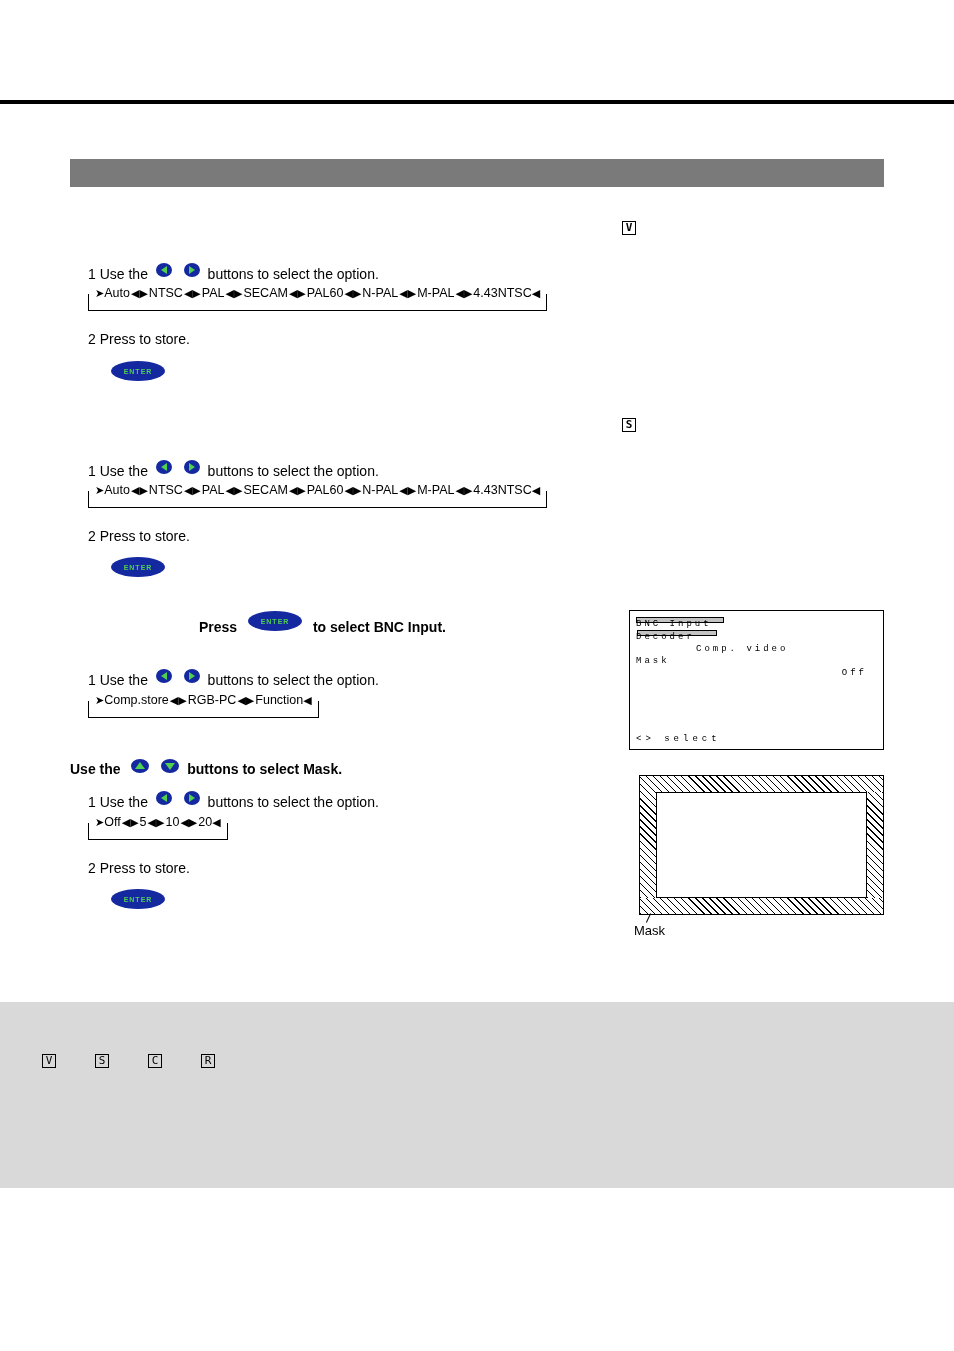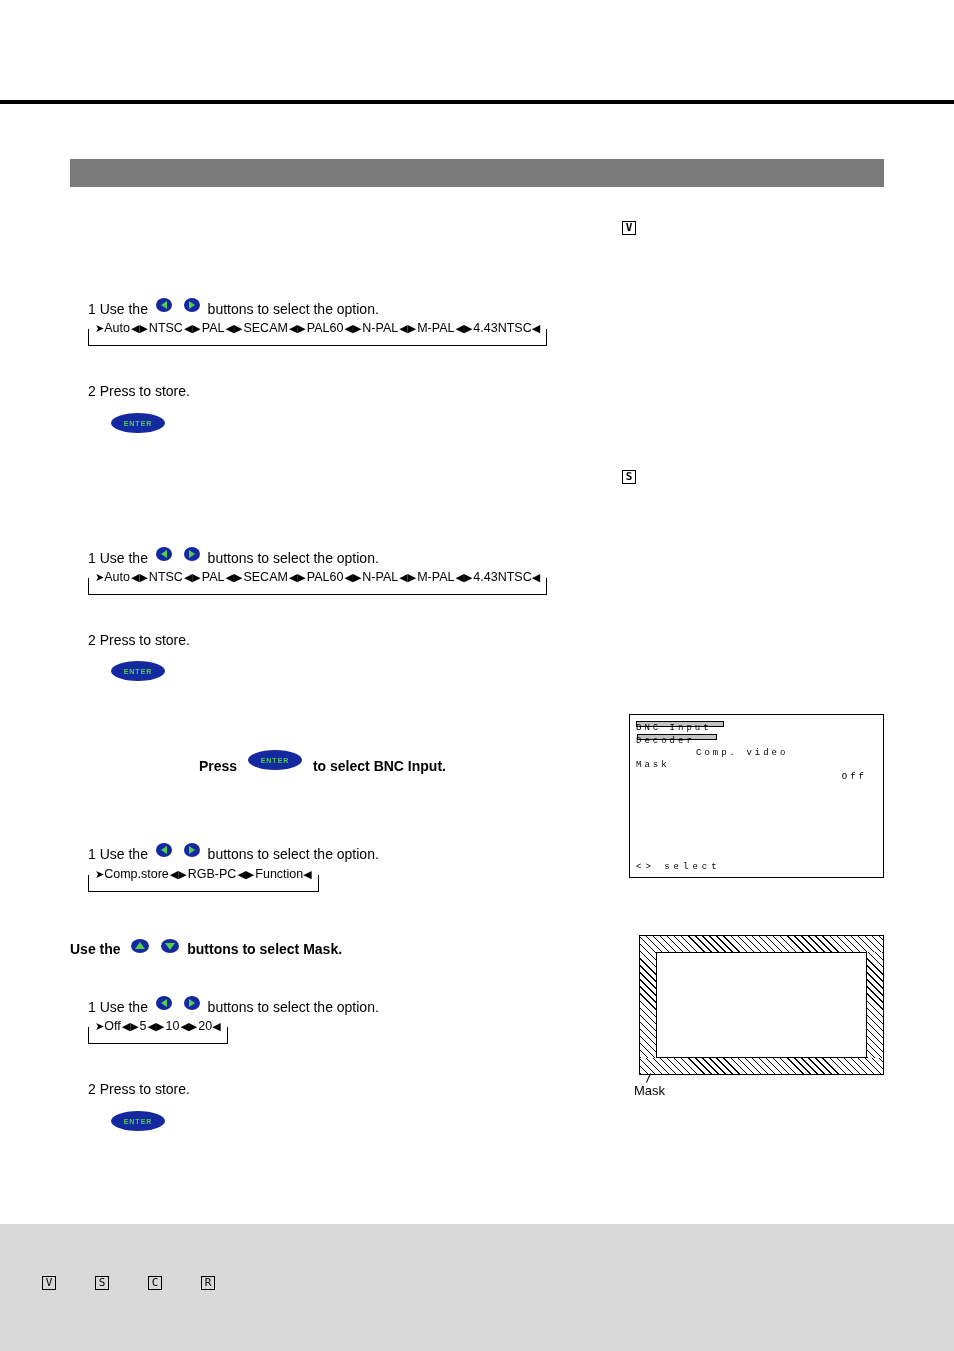--- a/index.html
+++ b/index.html
@@ -46,21 +46,20 @@
     line-height: 12px;
     text-align: center;
     vertical-align: middle;
     margin: 0 2px;
   }
   .step-line {
     font-size: 14px;
     line-height: 1.45;
     margin-bottom: 10px;
     padding-right: 8px;
-    margin-top: 35px;
   }
   .sub-indent { margin-left: 18px; }
   .sequence-box {
     margin-top: 4px;
     margin-bottom: 18px;
     font-size: 12.5px;
     line-height: 16px;
   }
   .sequence-box .seq-inner {
     border: 1px solid #000;
@@ -83,21 +82,21 @@
   }
   .dbl-arrow {
     display: inline-block;
     margin: 0 1px;
     font-size: 11px;
   }
   .enter-block { margin: 8px 0 28px 40px; }
   .ref-panel {
     border: 1px solid #000;
     width: 255px;
-    height: 164px;
+    height: 140px;
     margin-left: auto;
     font-family: "Courier New", monospace;
     font-size: 9px;
     letter-spacing: 3px;
     line-height: 12px;
     padding: 6px 6px 4px 6px;
     display: flex;
     flex-direction: column;
   }
   .ref-panel .bar {
@@ -366,21 +365,21 @@
           <div class="ln"><span>Mask</span></div>
           <div class="ln" style="text-align:right;padding-right:10px;"><span>Off</span></div>
         </div>
         <div class="footer">&lt;&gt; select</div>
       </div>
     </div>
   </div>
 
   <div class="content-row" style="align-items:flex-start;">
     <div class="left-col">
-      <div class="step-line" style="font-weight:700;margin-top:28px;">
+      <div class="step-line" style="font-weight:700;margin-top:8px;">
         <span>Use the</span>
         <span class="lr-btn v-btn" style="margin-left:6px;">
           <svg width="20" height="16">
               <ellipse cx="10" cy="8" rx="9" ry="7" fill="#1428a0"></ellipse>
               <polygon points="5,11 10,4 15,11" fill="#4fd04f"></polygon>
             </svg>
         </span>
         <span class="lr-btn v-btn">
           <svg width="20" height="16">
               <ellipse cx="10" cy="8" rx="9" ry="7" fill="#1428a0"></ellipse>

